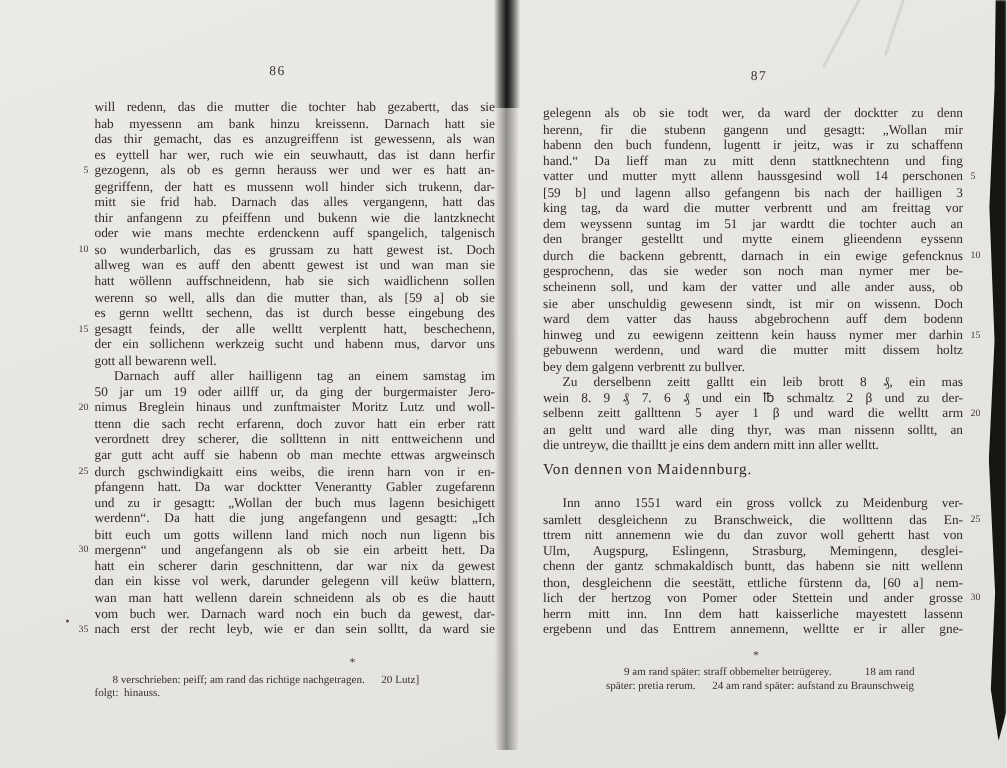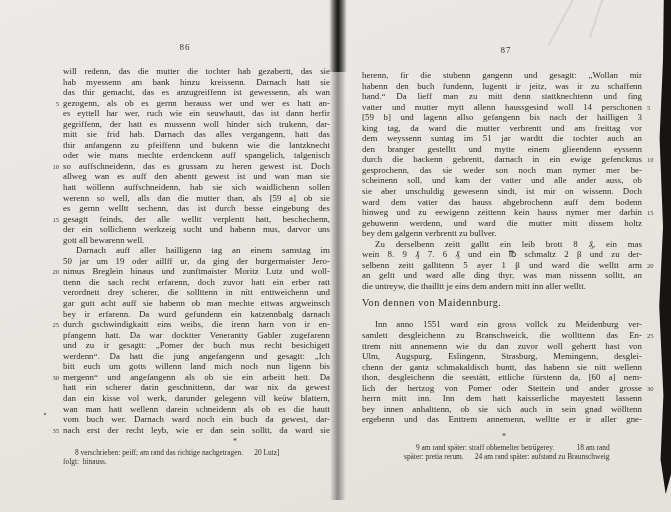--- a/index.html
+++ b/index.html
@@ -92,40 +92,40 @@
         <div class="line">
           <span class="lt">will redenn, das die mutter die tochter hab gezabertt, das sie</span>
         </div>
         <div class="line">
           <span class="lt">hab myessenn am bank hinzu kreissenn.  Darnach hatt sie</span>
         </div>
         <div class="line">
           <span class="lt">das thir gemacht, das es anzugreiffenn ist gewessenn, als wan</span>
         </div>
         <div class="line">
+          <span class="lt">es eyttell har wer, ruch wie ein seuwhautt, das ist dann herfir</span>
+        </div>
+        <div class="line">
           <span class="lt">gezogenn, als ob es gernn herauss wer und wer es hatt an-</span>
           <span class="mn ml">5</span>
         </div>
         <div class="line">
-          <span class="lt">es eyttell har wer, ruch wie ein seuwhautt, das ist dann herfir</span>
-        </div>
-        <div class="line">
           <span class="lt">gegriffenn, der hatt es mussenn woll hinder sich trukenn, dar-</span>
         </div>
         <div class="line">
           <span class="lt">mitt sie frid hab.  Darnach das alles vergangenn, hatt das</span>
         </div>
         <div class="line">
           <span class="lt">thir anfangenn zu pfeiffenn und bukenn wie die lantzknecht</span>
         </div>
         <div class="line">
           <span class="lt">oder wie mans mechte erdenckenn auff spangelich, talgenisch</span>
         </div>
         <div class="line">
-          <span class="lt">so auffschneidenn, das es grussam zu heren gewest ist.  Doch</span>
+          <span class="lt">so wunderbarlich, das es grussam zu hatt gewest ist.  Doch</span>
           <span class="mn ml">10</span>
         </div>
         <div class="line">
           <span class="lt">allweg wan es auff den abentt gewest ist und wan man sie</span>
         </div>
         <div class="line">
           <span class="lt">hatt wöllenn auffschneidenn, hab sie sich waidlichenn sollen</span>
         </div>
         <div class="line">
           <span class="lt">werenn so well, alls dan die mutter than, als [59 a] ob sie</span>
@@ -156,31 +156,28 @@
         <div class="line">
           <span class="lt">ttenn die sach recht erfarenn, doch zuvor hatt ein erber ratt</span>
         </div>
         <div class="line">
           <span class="lt">verordnett drey scherer, die sollttenn in nitt enttweichenn und</span>
         </div>
         <div class="line">
           <span class="lt">gar gutt acht auff sie habenn ob man mechte ettwas argweinsch</span>
         </div>
         <div class="line">
-          <span class="lt">bey ir erfarenn.  Da wurd gefundenn ein katzennbalg darnach</span>
-        </div>
-        <div class="line">
           <span class="lt">durch gschwindigkaitt eins weibs, die irenn harn von ir en-</span>
           <span class="mn ml">25</span>
         </div>
         <div class="line">
           <span class="lt">pfangenn hatt.  Da war docktter Venerantty Gabler zugefarenn</span>
         </div>
         <div class="line">
-          <span class="lt">und zu ir gesagtt: „Pomer der buch mus recht besichigett</span>
+          <span class="lt">und zu ir gesagtt: „Wollan der buch mus lagenn besichigett</span>
         </div>
         <div class="line">
           <span class="lt">werdenn“.  Da hatt die jung angefangenn und gesagtt: „Ich</span>
         </div>
         <div class="line">
           <span class="lt">bitt euch um gotts willenn land mich noch nun ligenn bis</span>
         </div>
         <div class="line">
           <span class="lt">mergenn“ und angefangenn als ob sie ein arbeitt hett.  Da</span>
           <span class="mn ml">30</span>
@@ -206,20 +203,23 @@
     <div class="footnotes">
         <div class="fline in">8 verschrieben: peiff; am rand das richtige nachgetragen.  20 Lutz]</div>
         <div class="fline">folgt:  hinauss.</div>
       </div>
   </div>
 
   <div class="page page-right">
     <div class="pageno">87</div>
     <div class="textblock">
         <div class="line">
+          <span class="lt">gelegenn als ob sie todt wer, da ward der docktter zu denn</span>
+        </div>
+        <div class="line">
           <span class="lt">herenn, fir die stubenn gangenn und gesagtt: „Wollan mir</span>
         </div>
         <div class="line">
           <span class="lt">habenn den buch fundenn, lugentt ir jeitz, was ir zu schaffenn</span>
         </div>
         <div class="line">
           <span class="lt">hand.“  Da lieff man zu mitt denn stattknechtenn und fing</span>
         </div>
         <div class="line">
           <span class="lt">vatter und mutter mytt allenn haussgesind woll 14 perschonen</span>
@@ -298,23 +298,20 @@
         </div>
         <div class="line">
           <span class="lt">thon, desgleichenn die seestätt, ettliche fürstenn da, [60 a] nem-</span>
         </div>
         <div class="line">
           <span class="lt">lich der hertzog von Pomer oder Stettein und ander grosse</span>
           <span class="mn mr">30</span>
         </div>
         <div class="line">
           <span class="lt">herrn mitt inn.  Inn dem hatt kaisserliche mayestett lassenn</span>
-        </div>
-        <div class="line">
-          <span class="lt">bey innen anhalttenn, ob sie sich auch in sein gnad wölltenn</span>
         </div>
         <div class="line">
           <span class="lt">ergebenn und das Enttrem annemenn, welltte er ir aller gne-</span>
         </div>
       </div>
     <div class="fnsep">*</div>
     <div class="footnotes">
         <div class="fline in">9 am rand später: straff obbemelter betrügerey.   18 am rand</div>
         <div class="fline">später: pretia rerum.  24 am rand später: aufstand zu Braunschweig</div>
       </div>

